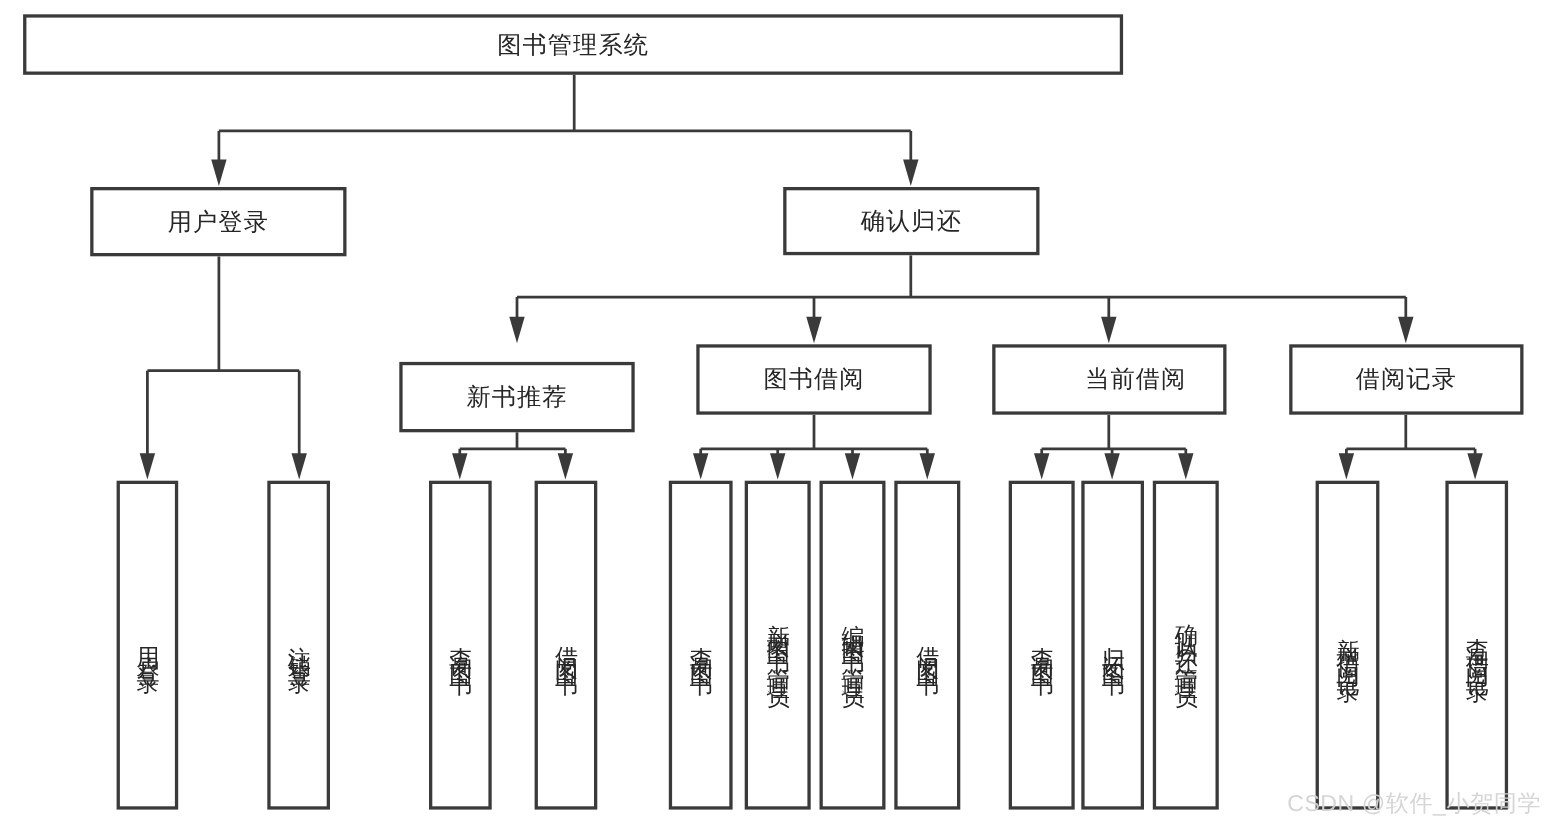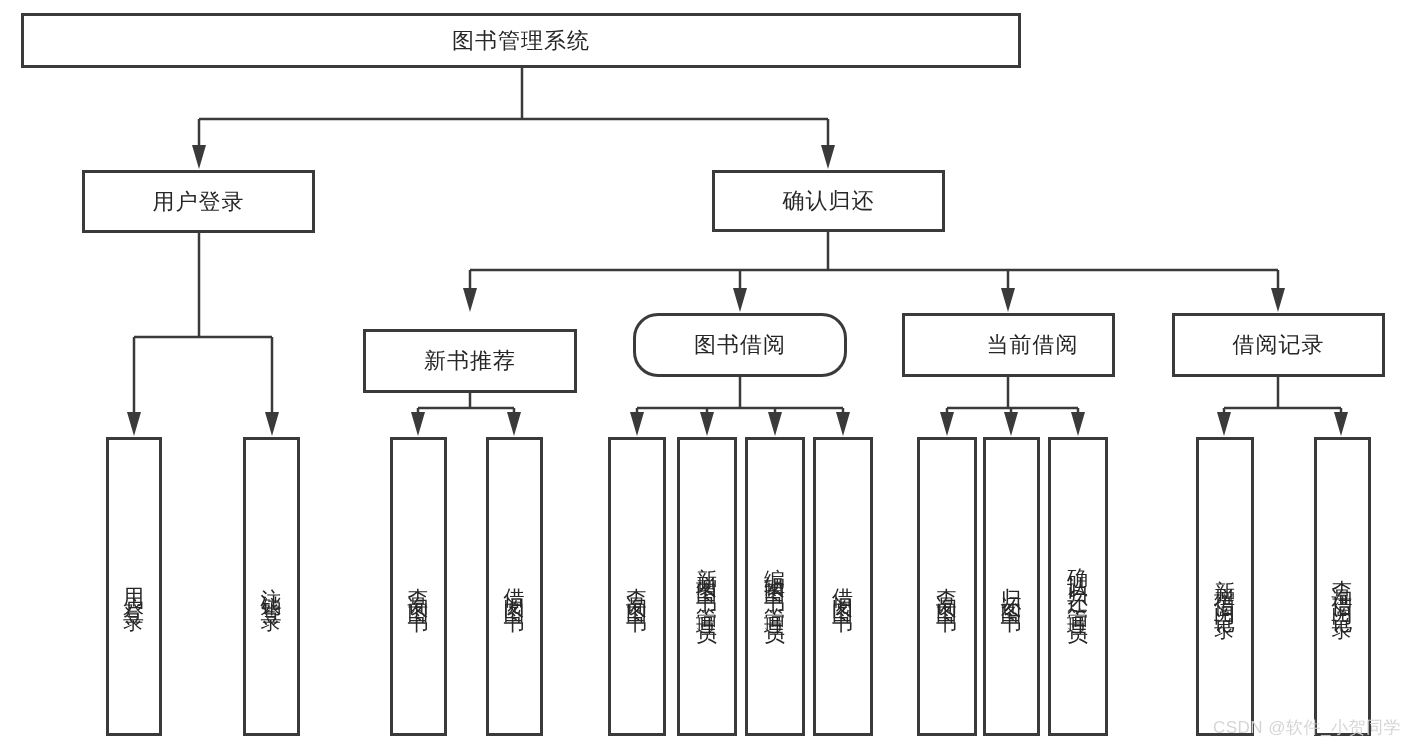--- a/index.html
+++ b/index.html
@@ -35,21 +35,21 @@
     font-size: 21px;
     letter-spacing: 8px;
     line-height: 1;
     white-space: nowrap;
   }
   #watermark {
     position: absolute;
     right: 4px;
     top: 716px;
     z-index: 10;
-    font-size: 17px;
+    font-size: 21px;
     color: rgba(211, 211, 211, 0.95);
     white-space: nowrap;
     letter-spacing: 0.5px;
   }
 </style>
 </head>
 <body>
 
 <div id="stage">
 
@@ -122,21 +122,21 @@
   <div class="box h" style="left:82px; top:170px; width:233px; height:63px;">
     <span class="label">用户登录</span>
   </div>
   <div class="box h" style="left:712px; top:170px; width:233px; height:62px;">
     <span class="label">确认归还</span>
   </div>
 
   <div class="box h" style="left:363px; top:313px; width:214px; height:64px;margin-top:16px;">
     <span class="label">新书推荐</span>
   </div>
-  <div class="box h" style="left:633px; top:313px; width:214px; height:64px;border-radius:25px;">
+  <div class="box h" style="left:633px; top:313px; width:214px; height:64px;">
     <span class="label">图书借阅</span>
   </div>
   <div class="box h" style="left:902px; top:313px; width:213px; height:64px;padding-left:48px;">
     <span class="label">当前借阅</span>
   </div>
   <div class="box h" style="left:1172px; top:313px; width:213px; height:64px;">
     <span class="label">借阅记录</span>
   </div>
 
   <div class="box v" style="left:106px; width:56px;">

